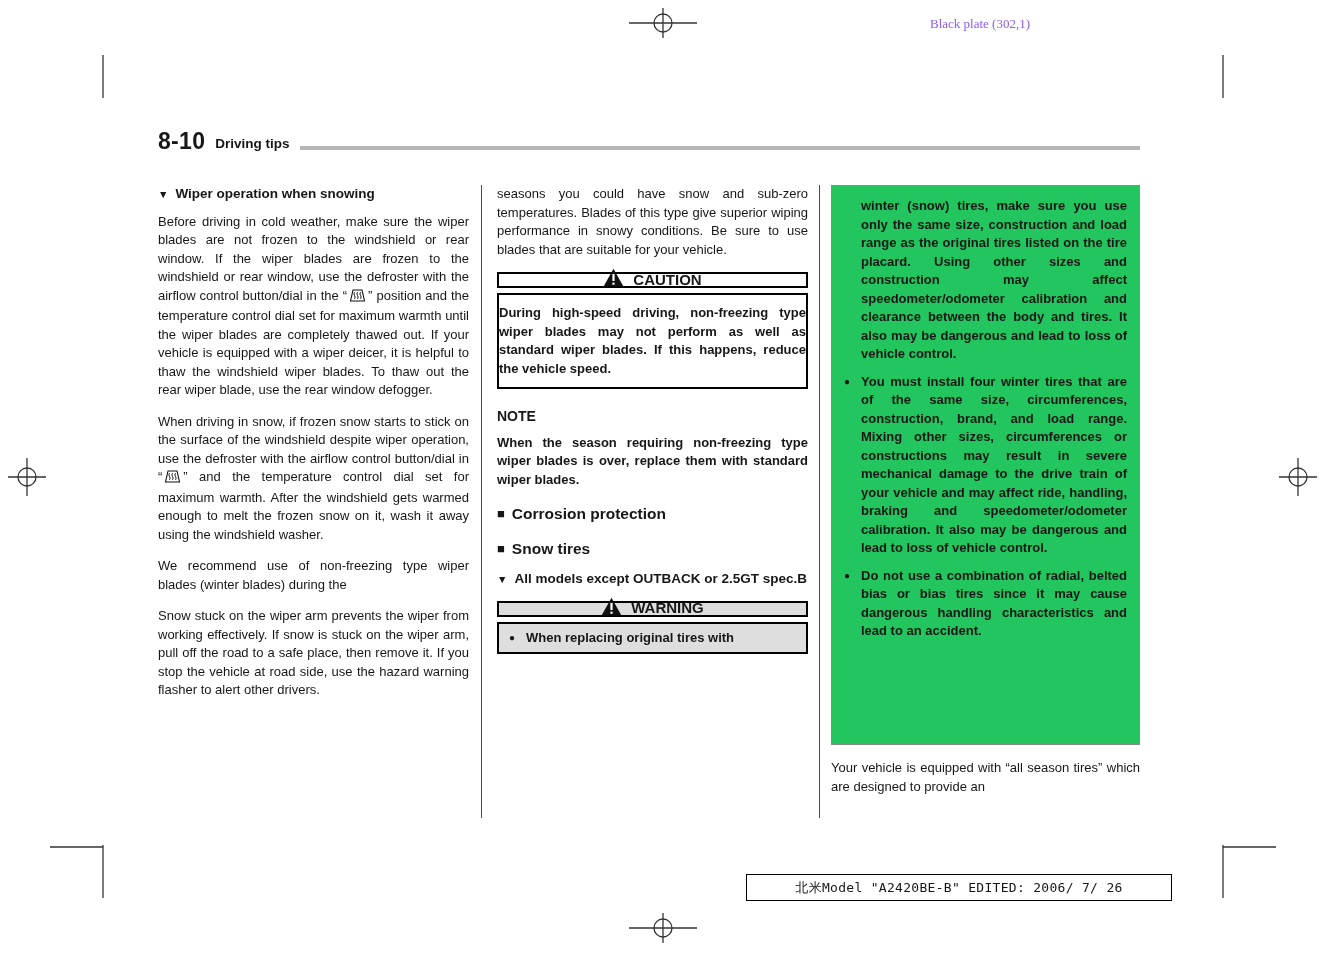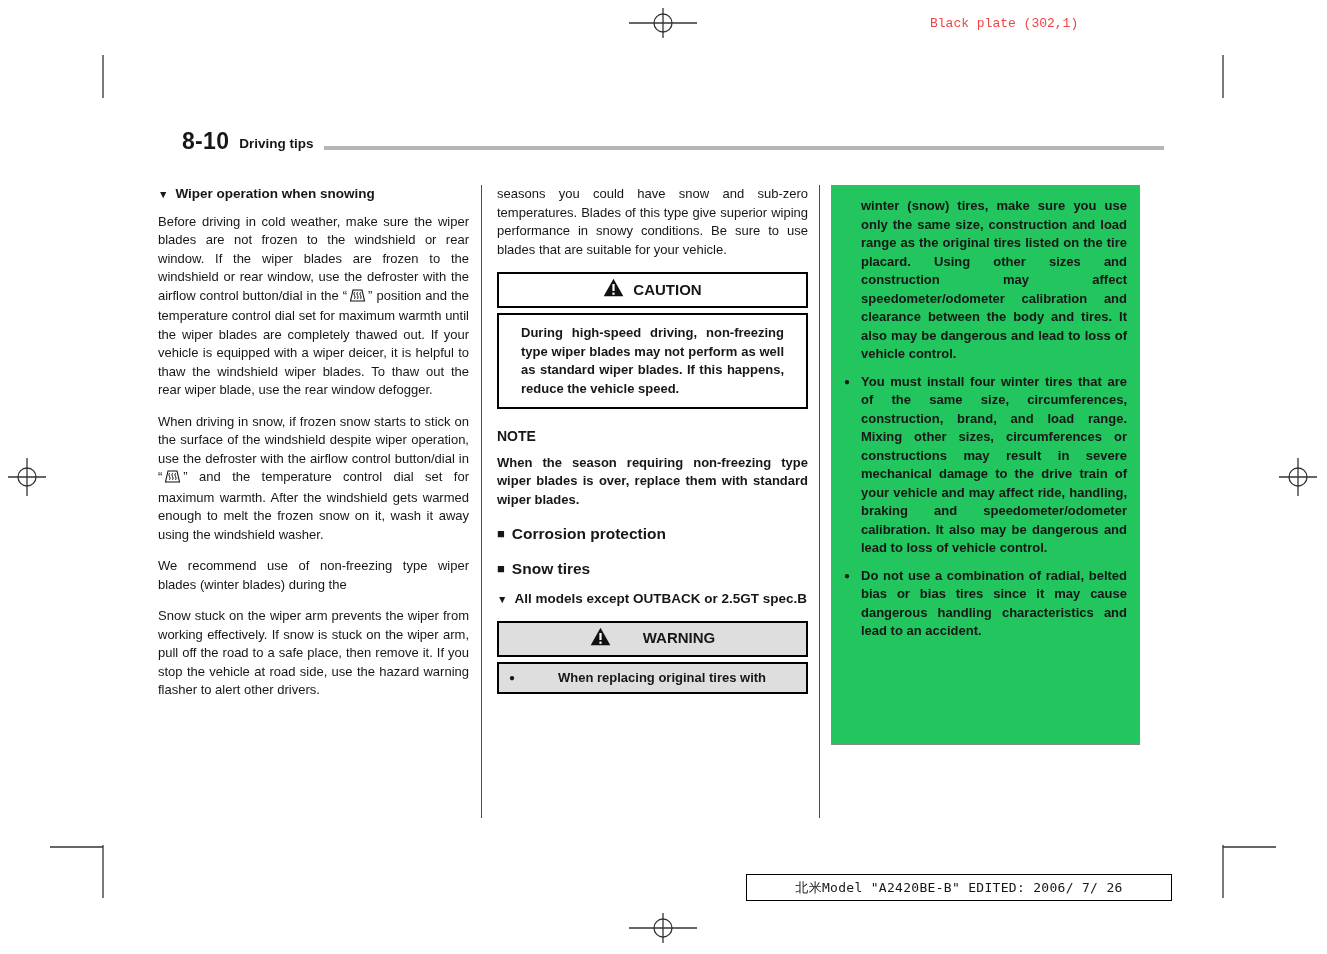--- a/index.html
+++ b/index.html
@@ -5,26 +5,26 @@
   * { margin:0; padding:0; box-sizing:border-box; }
   html,body { background:#ffffff; }
   body {
     width:1327px; height:954px; position:relative; overflow:hidden;
     font-family:"Liberation Sans", sans-serif; color:#171717;
   }
   .marks { position:absolute; left:0; top:0; pointer-events:none; }
 
   .plate-label {
     position:absolute; left:930px; top:16px;
-    font-family:Liberation Mono, monospace; font-size:13px; color:#ef4444;
+    font-family:Liberation Serif, serif; font-size:13px; color:#8b5cf6;
   }
 
   .page-header {
     position:absolute; left:158px; top:130px; width:982px;
-    display:flex; align-items:flex-end;margin-left:24px;
+    display:flex; align-items:flex-end;
   }
   .sec-num { font-size:23px; font-weight:bold; letter-spacing:0.3px; line-height:1; }
   .sec-title { font-size:13.5px; font-weight:bold; margin:0 0 2px 10px; }
   .header-rule { flex:1; height:4px; background:#b6b6b6; margin:0 0 3px 10px; }
 
   .col { position:absolute; top:185px; font-size:13px; line-height:18.5px; text-align:justify; }
   .col1 { left:158px; width:311px; }
   .col2 { left:497px; width:311px; }
   .col3 { left:831px; width:309px; }
   .vdiv { position:absolute; top:185px; height:633px; width:1px; background:#4b4b4b; }
@@ -36,28 +36,28 @@
   .h-flex { display:flex; gap:7px; font-weight:bold; margin-bottom:9px; text-align:left; }
   .h-flex .marker { flex:0 0 auto; font-size:10.5px; line-height:18.5px; }
   .h1size { font-size:13.5px; }
   .h2size { font-size:15.5px; }
   .sq-marker { font-size:13px !important; }
 
   .defrost { display:inline-block; vertical-align:-2px; margin:0 1px; }
 
   .alert { margin:12px 0 0 0; }
   .alert-title {
-    border:2px solid #000; height:36px; display:flex; align-items:center;
+    border:2px solid #000; height:16px; display:flex; align-items:center;
     justify-content:center; gap:9px; font-weight:bold; font-size:15px;
   }
   .alert-body {
-    border:2px solid #000; margin-top:5px; padding:9px 22px;
+    border:2px solid #000; margin-top:5px; padding:9px 0;
     font-weight:bold; text-align:justify;
   }
-  .shaded { background:#dedede;gap:32px; }
+  .shaded { background:#dedede; }
   .alert-bullet { display:flex; padding:5px 10px; }
   .alert-bullet .blt { flex:0 0 17px; font-size:10px; line-height:18.5px; }
 
   .note-h { font-size:14px; font-weight:bold; margin:18px 0 8px 0; text-align:left; }
   .mt16 { margin-top:16px; }
   .mt12 { margin-top:12px; }
 
   .graybox {
     background:#22c55e; border:1px solid #8b8b8b; padding:11px 12px;
     font-weight:bold; min-height:560px;
@@ -192,17 +192,18 @@
     <p class="cont">winter (snow) tires, make sure you use only the same size, construction and load range as the original tires listed on the tire placard. Using other sizes and construction may affect speedometer/odometer calibration and clearance between the body and tires. It also may be dangerous and lead to loss of vehicle control.</p>
     <div class="bline">
       <span class="blt">●</span>
       <p>You must install four winter tires that are of the same size, circumferences, construction, brand, and load range. Mixing other sizes, circumferences or constructions may result in severe mechanical damage to the drive train of your vehicle and may affect ride, handling, braking and speedometer/odometer calibration. It also may be dangerous and lead to loss of vehicle control.</p>
     </div>
     <div class="bline">
       <span class="blt">●</span>
       <p>Do not use a combination of radial, belted bias or bias tires since it may cause dangerous handling characteristics and lead to an accident.</p>
     </div>
   </div>
+  <p class="para after-box">Your vehicle is equipped with “all season tires” which are designed to provide an</p>
 </div>
 
 <div class="edition-stamp">
   <span>北米Model "A2420BE-B" EDITED: 2006/ 7/ 26</span>
 </div>
 
 </body></html>

